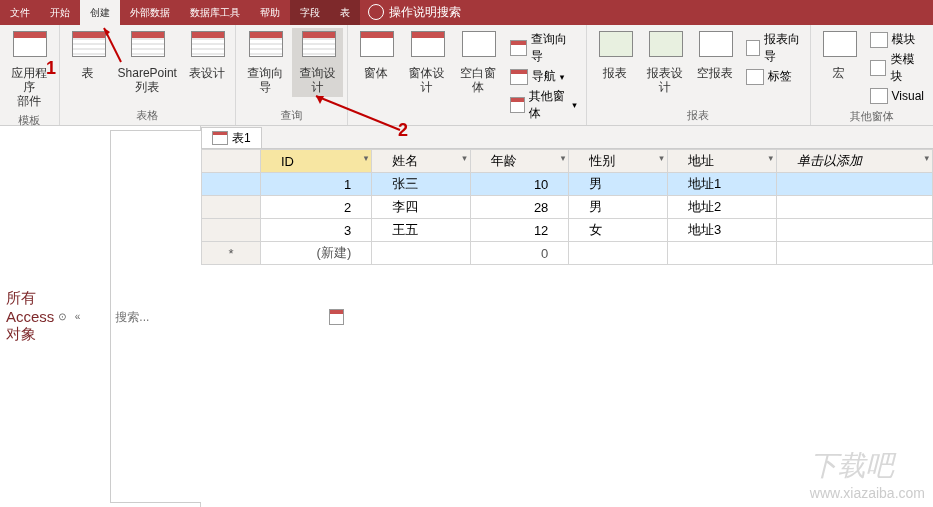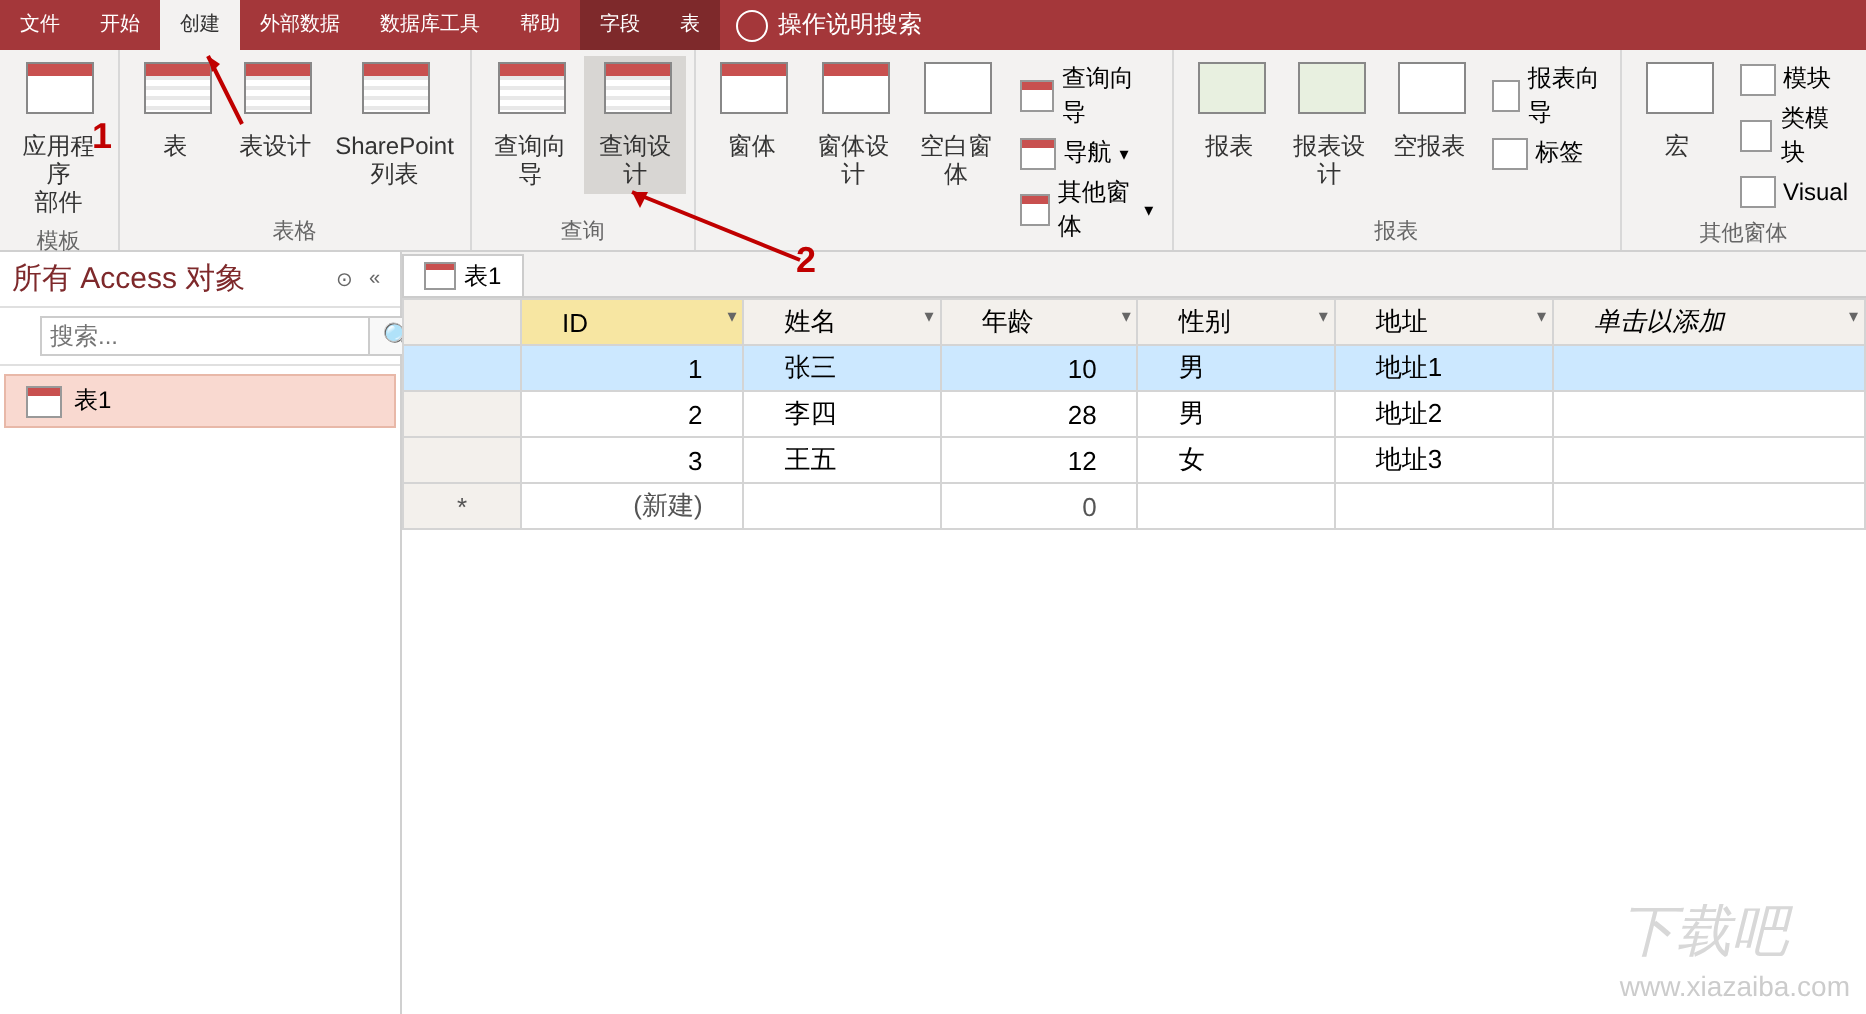--- a/index.html
+++ b/index.html
@@ -1,38 +1,38 @@
 <!DOCTYPE html>
 <html><head>
 <meta charset="utf-8">
 <style>
 html,body{margin:0;padding:0;font-family:"Microsoft YaHei","SimSun",sans-serif;font-size:12px;background:#fff;width:933px;height:507px;overflow:hidden}
 .titlebar{background:#a4373a;height:25px;display:flex;align-items:center;color:#fff}
 .titlebar .tab{padding:0 10px;height:25px;line-height:25px;cursor:pointer;font-size:10px}
 .titlebar .tab.active{background:#f3f2f1;color:#333}
 .titlebar .tab.dark{background:#7e292b}
-.titlebar .search{display:flex;align-items:center;margin-left:8px}
+.titlebar .search{display:flex;margin-left:8px}
 .titlebar .bulb{width:14px;height:14px;border:1px solid #fff;border-radius:50%;margin-right:5px;position:relative}
 .ribbon{background:#f3f2f1;height:100px;display:flex;border-bottom:1px solid #d0d0d0}
 .group{border-right:1px solid #d8d8d8;display:flex;flex-direction:column;padding:3px 4px 0}
 .group-btns{display:flex;flex:1;align-items:flex-start;gap:2px}
 .group-label{text-align:center;color:#666;font-size:11px;padding:2px 0}
 .rbtn{display:flex;flex-direction:column;align-items:center;padding:3px 4px;text-align:center;cursor:pointer;min-width:40px}
 .rbtn .ico{width:32px;height:32px;margin-bottom:3px;position:relative}
 .rbtn .lbl{font-size:12px;color:#333;line-height:14px}
 .rbtn.highlighted{background:#d8d6d3}
 .icon-box{width:32px;height:24px;border:1px solid #888;background:#fff;position:relative}
 .icon-box .redbar{position:absolute;top:0;left:0;right:0;height:6px;background:#c8504f}
 .icon-grid{position:absolute;top:6px;left:0;right:0;bottom:0;background:repeating-linear-gradient(#e8e8e8 0 2px,#fff 2px 5px)}
 .small-stack{display:flex;flex-direction:column;gap:1px;padding:2px}
 .small-item{display:flex;align-items:center;gap:4px;padding:1px 3px;cursor:pointer}
 .si-ico{width:16px;height:14px;border:1px solid #999;background:#fff;position:relative}
 .si-ico .rb{position:absolute;top:0;left:0;right:0;height:4px;background:#c8504f}
 .content{display:flex;height:382px}
-.navpane{width:200px;border-right:1px solid #d0d0d0;background:#fff;display:flex;flex-direction:column}
+.navpane{width:200px;border-right:1px solid #d0d0d0;background:#fff;display:flex;flex-direction:row}
 .nav-head{display:flex;align-items:center;padding:4px 6px;border-bottom:1px solid #e0e0e0}
 .nav-title{font-size:15px;color:#7e292b;flex:1}
 .nav-chev{font-size:10px;color:#666;margin:0 4px}
 .nav-search{display:flex;padding:4px 20px;border-bottom:1px solid #e0e0e0}
 .nav-search input{flex:1;border:1px solid #ccc;padding:2px 4px;font-size:12px}
 .nav-search button{width:22px;border:1px solid #ccc;background:#f8f8f8;margin-left:-1px;cursor:pointer}
 .nav-item{display:flex;align-items:center;gap:6px;padding:4px 10px;background:#f9d9d0;cursor:pointer;border:1px solid #e8b8a8;margin:4px 2px}
 .nav-item .ti{width:16px;height:14px;border:1px solid #999;background:#fff;position:relative}
 .nav-item .ti::before{content:"";position:absolute;top:0;left:0;right:0;height:4px;background:#c8504f}
 .main{flex:1;display:flex;flex-direction:column}
@@ -99,31 +99,31 @@
           </div>
           <div class="lbl">表</div>
         </div>
       <div class="rbtn">
           <div class="ico">
             <div class="icon-box">
               <div class="redbar"></div>
               <div class="icon-grid"></div>
             </div>
           </div>
-          <div class="lbl">表设计</div>
-        </div>
-      <div class="rbtn">
-          <div class="ico">
-            <div class="icon-box">
-              <div class="redbar"></div>
-              <div class="icon-grid"></div>
-            </div>
-          </div>
           <div class="lbl" style="white-space:pre-line">SharePoint
 列表</div>
+        </div>
+      <div class="rbtn">
+          <div class="ico">
+            <div class="icon-box">
+              <div class="redbar"></div>
+              <div class="icon-grid"></div>
+            </div>
+          </div>
+          <div class="lbl">表设计</div>
         </div>
     </div>
     <div class="group-label">表格</div>
   </div>
   <div class="group">
     <div class="group-btns">
       <div class="rbtn">
           <div class="ico">
             <div class="icon-box">
               <div class="redbar"></div>

